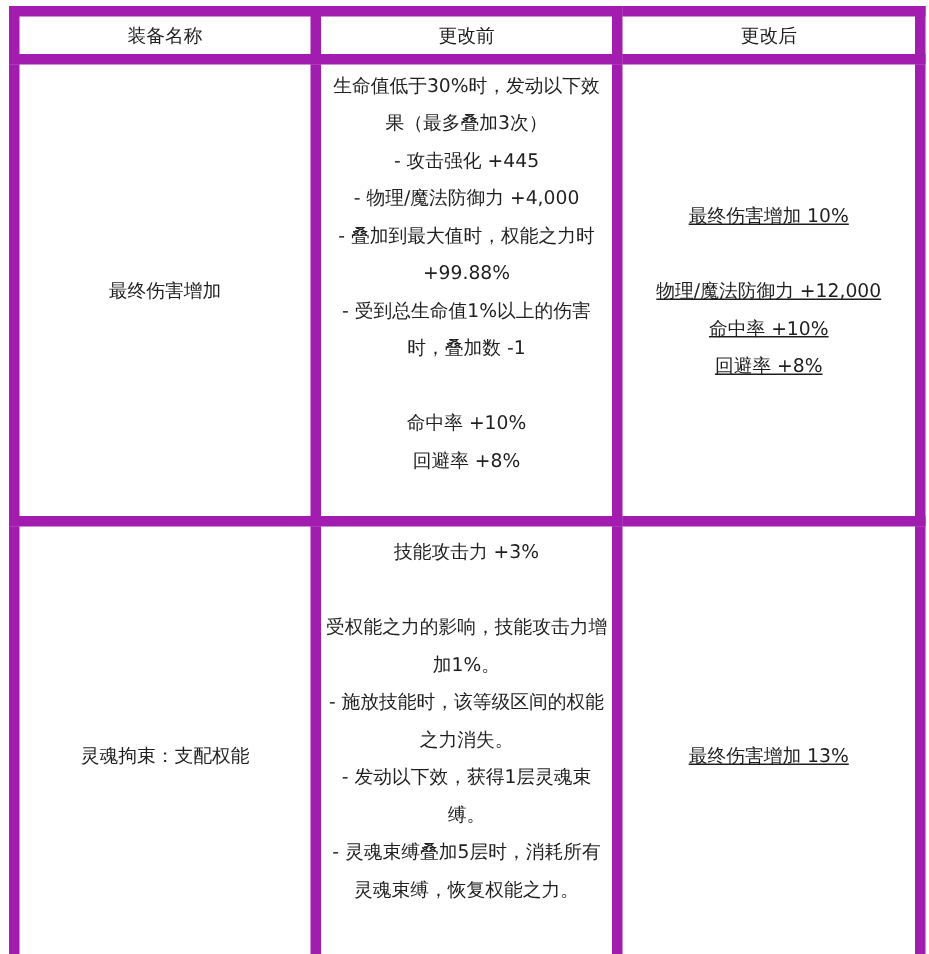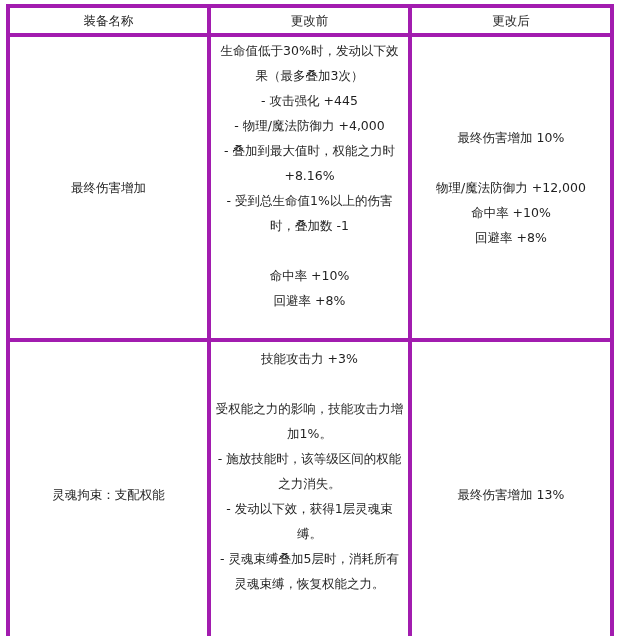--- a/index.html
+++ b/index.html
@@ -21,39 +21,39 @@
       top: 4px;
       border-collapse: collapse;
       table-layout: fixed;
       width: 604px;
     }
     table.changes col.c1 { width: 201px; }
     table.changes col.c2 { width: 201px; }
     table.changes col.c3 { width: 202px; }
     table.changes th,
     table.changes td {
-      border: 4px solid #a21caf;
+      border: 7px solid #a21caf;
       text-align: center;
       vertical-align: middle;
       font-size: 12.5px;
       font-weight: normal;
       line-height: 25px;
       padding: 0 2px;
       word-break: break-all;
     }
     table.changes th {
       height: 25px;
     }
     table.changes tr.row1 td { height: 300px; }
     table.changes tr.row2 td { height: 300px; }
     table.changes td.before { vertical-align: top; padding-top: 1px; }
     table.changes td.before.row2cell { padding-top: 4px; }
     .line { display: block; }
     .gap { display: block; height: 25px; }
-    .after-block { display: block; }
+    .after-block { display: block; text-decoration: underline; }
     .after-gap { display: block; height: 25px; }
   </style>
 </head>
 <body>
 
 <table class="changes">
   <colgroup>
     <col class="c1">
     <col class="c2">
     <col class="c3">
@@ -67,21 +67,21 @@
   </thead>
   <tbody>
     <tr class="row1">
       <td>最终伤害增加</td>
       <td class="before">
         <span class="line">生命值低于30%时，发动以下效</span>
         <span class="line">果（最多叠加3次）</span>
         <span class="line">- 攻击强化 +445</span>
         <span class="line">- 物理/魔法防御力 +4,000</span>
         <span class="line">- 叠加到最大值时，权能之力时</span>
-        <span class="line">+8.16%</span>
+        <span class="line">+99.88%</span>
         <span class="line">- 受到总生命值1%以上的伤害</span>
         <span class="line">时，叠加数 -1</span>
         <span class="gap"></span>
         <span class="line">命中率 +10%</span>
         <span class="line">回避率 +8%</span>
       </td>
       <td>
         <span class="after-block">最终伤害增加 10%</span>
         <span class="after-gap"></span>
         <span class="after-block">物理/魔法防御力 +12,000</span>

